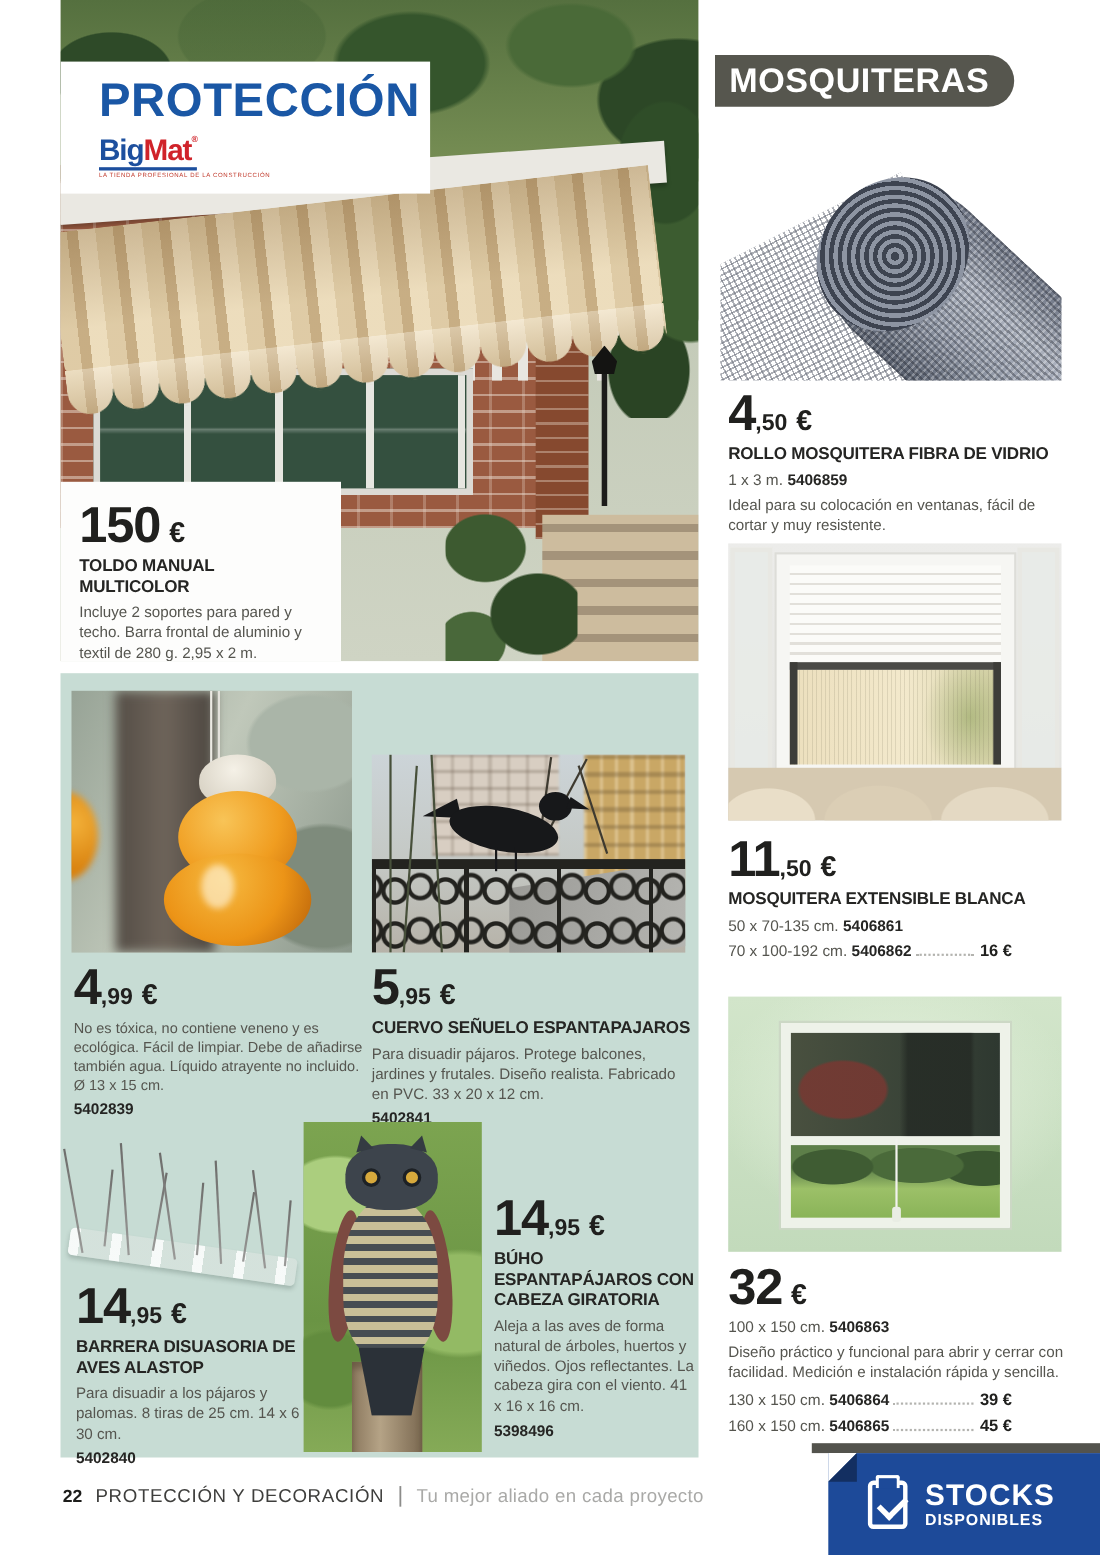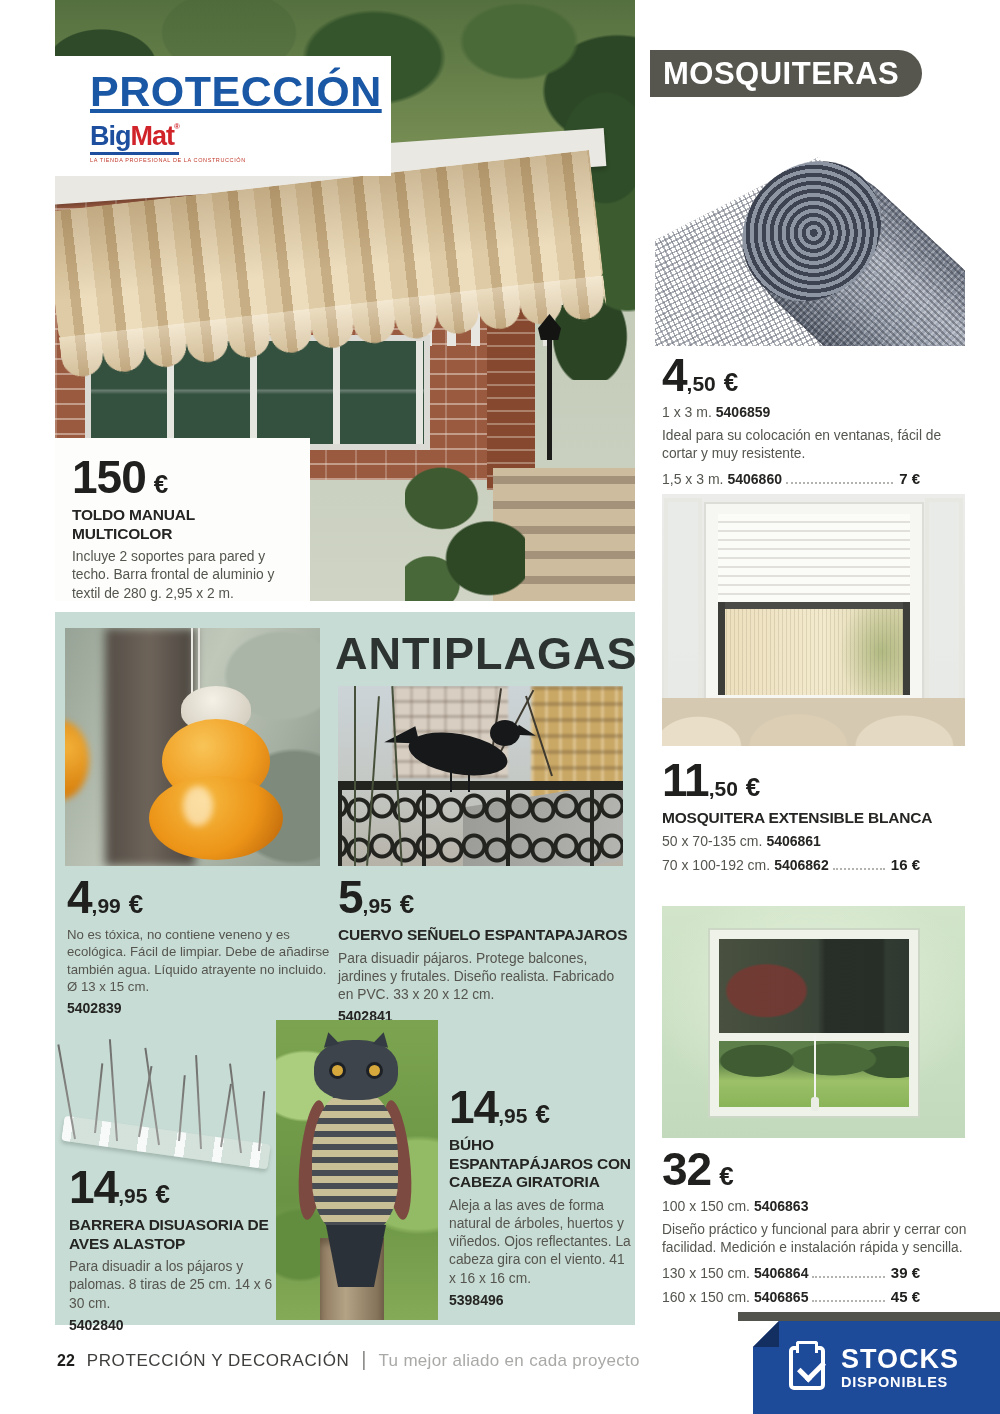--- a/index.html
+++ b/index.html
@@ -74,21 +74,21 @@
     background:#141412; clip-path:polygon(50% 0, 100% 55%, 88% 100%, 12% 100%, 0 55%); }
   .p-steps { position:absolute; left:438px; top:468px; width:142px; height:133px;
     background:repeating-linear-gradient(0deg, #cdbc9e 0 17px, #a4937a 17px 25px); }
   .p-green-low { position:absolute; left:350px; top:430px; width:120px; height:171px;
     background:
       radial-gradient(60px 50px at 30% 40%, #3d5a30 60%, transparent 63%),
       radial-gradient(70px 60px at 70% 75%, #2e4826 60%, transparent 63%),
       radial-gradient(50px 45px at 20% 90%, #49683a 60%, transparent 63%); }
   .title-card { position:absolute; left:0; top:56px; width:336px; height:120px; background:#ffffff;
     padding:14px 0 0 35px; }
-  .title-card h1 { font-size:43px; font-weight:700; color:#1a57a5; letter-spacing:0.5px; line-height:1;text-decoration:underline; }
+  .title-card h1 { font-size:43px; font-weight:700; color:#1a57a5; letter-spacing:0.5px; line-height:1; }
   .bigmat { margin-top:10px; display:inline-block; }
   .bigmat-word { font-size:27px; font-weight:800; letter-spacing:-1px; line-height:1;
     display:inline-block; border-bottom:3px solid #1d4f9e; padding-bottom:2px; }
   .bigmat-big { color:#1d4f9e; } .bigmat-mat { color:#d0232a; }
   .bigmat-reg { font-size:8px; color:#d0232a; vertical-align:top; }
   .bigmat-tag { font-size:5.5px; color:#c0392b; letter-spacing:0.6px; margin-top:2px; text-transform:uppercase; }
   .toldo-card { position:absolute; left:0; top:438px; width:255px; height:163px; background:#fdfdfc;
     padding:16px 16px 0 17px; }
   .toldo-card .prod-desc { width:222px; }
 
@@ -306,21 +306,20 @@
         <span class="price-dec"></span>
         <span class="price-eur">€</span>
       </div>
       <div class="prod-name">TOLDO MANUAL MULTICOLOR</div>
       <div class="prod-desc">Incluye 2 soportes para pared y techo. Barra frontal de aluminio y textil de 280 g. 2,95 x 2 m.</div>
 
     </div>
   </div>
 
   <div class="antiplagas">
-    <div class="antiplagas-title">ANTIPLAGAS</div>
 
     <div class="wasp-photo">
       <div class="wasp-trunk"></div>
       <div class="wasp-partial"></div>
       <div class="wasp-string"></div>
       <div class="wasp-string2"></div>
       <div class="wasp-trap">
         <div class="wasp-cap"></div>
         <div class="wasp-bulb-top"></div>
         <div class="wasp-bulb-bot"></div>
@@ -426,20 +425,21 @@
     <div class="mesh-sheet"></div>
     <div class="mesh-roll"></div>
   </div>
 
   <div class="rp-text" style="left:662px; top:352px;">
     <div class="price">
       <span class="price-int">4</span>
       <span class="price-dec">,50</span>
       <span class="price-eur">€</span>
     </div>
+    <div class="prod-name">ROLLO MOSQUITERA FIBRA DE VIDRIO</div>
     <div class="size-line"><span>1 x 3 m.</span><b>5406859</b></div>
     <div class="prod-desc">Ideal para su colocación en ventanas, fácil de cortar y muy resistente.</div>
     <div class="variant-row">
       <span>1,5 x 3 m.</span>
       <b>5406860</b>
       <span class="leader"></span>
       <span class="vprice">7 €</span>
     </div>
   </div>
 

